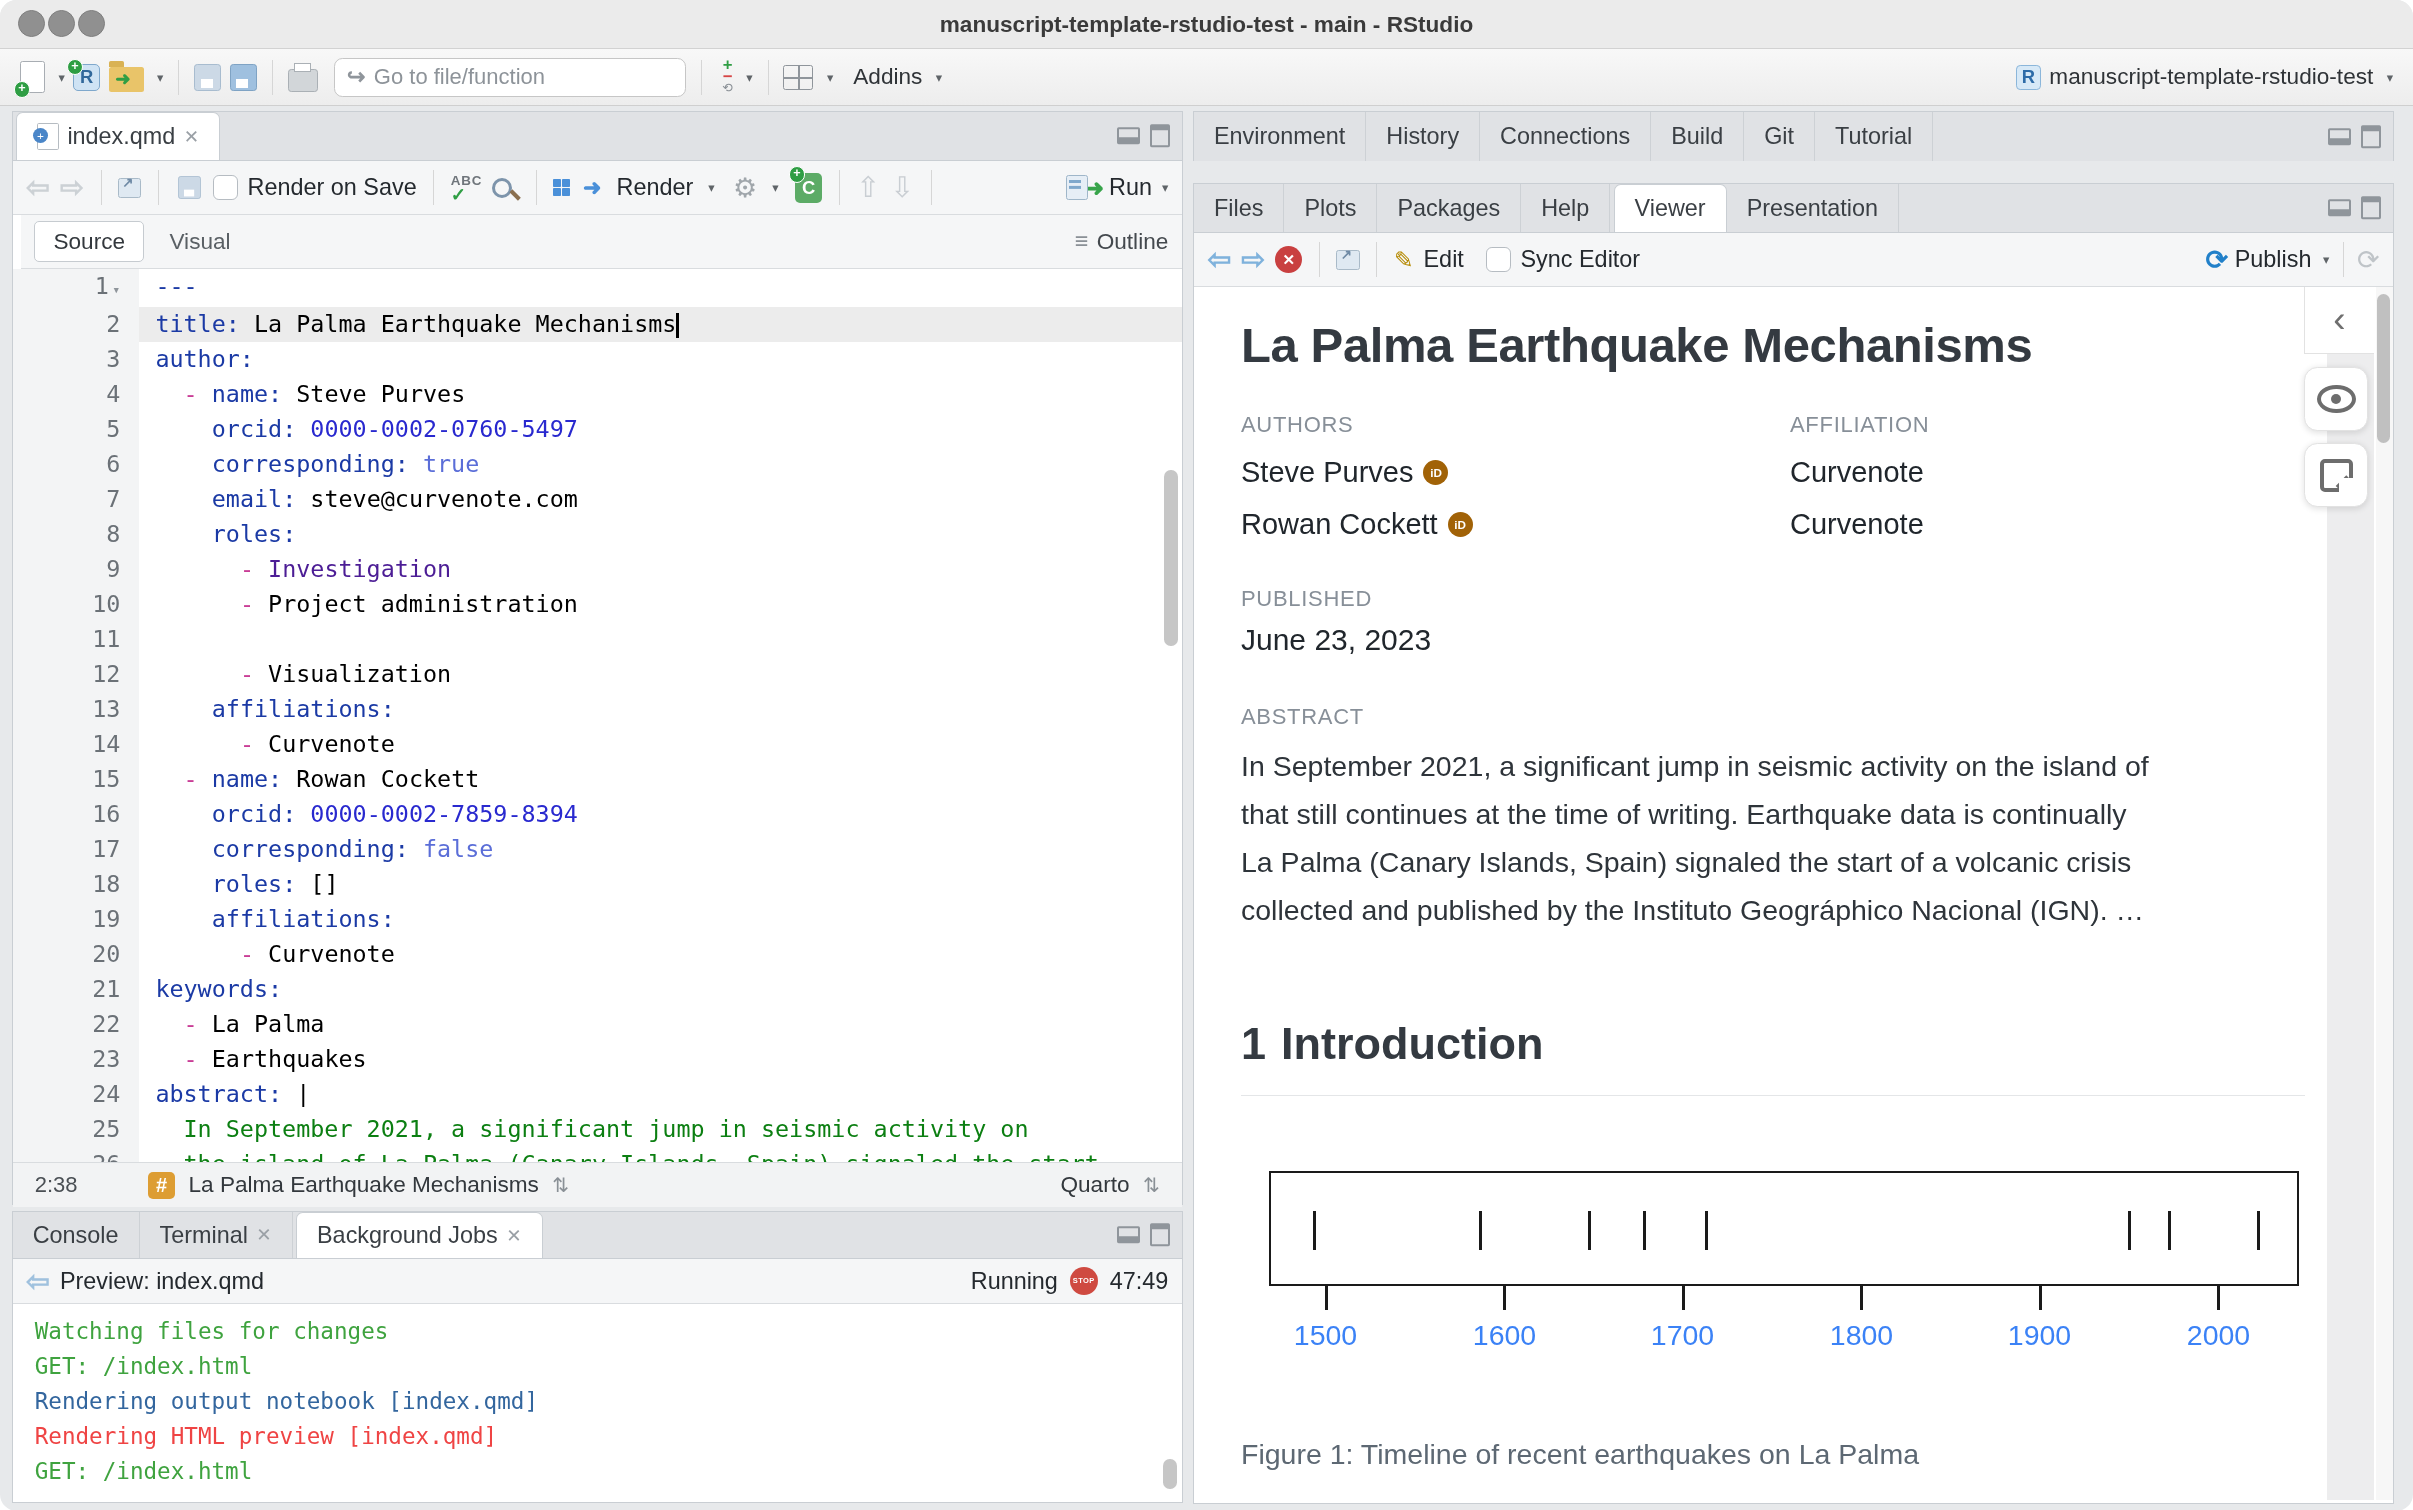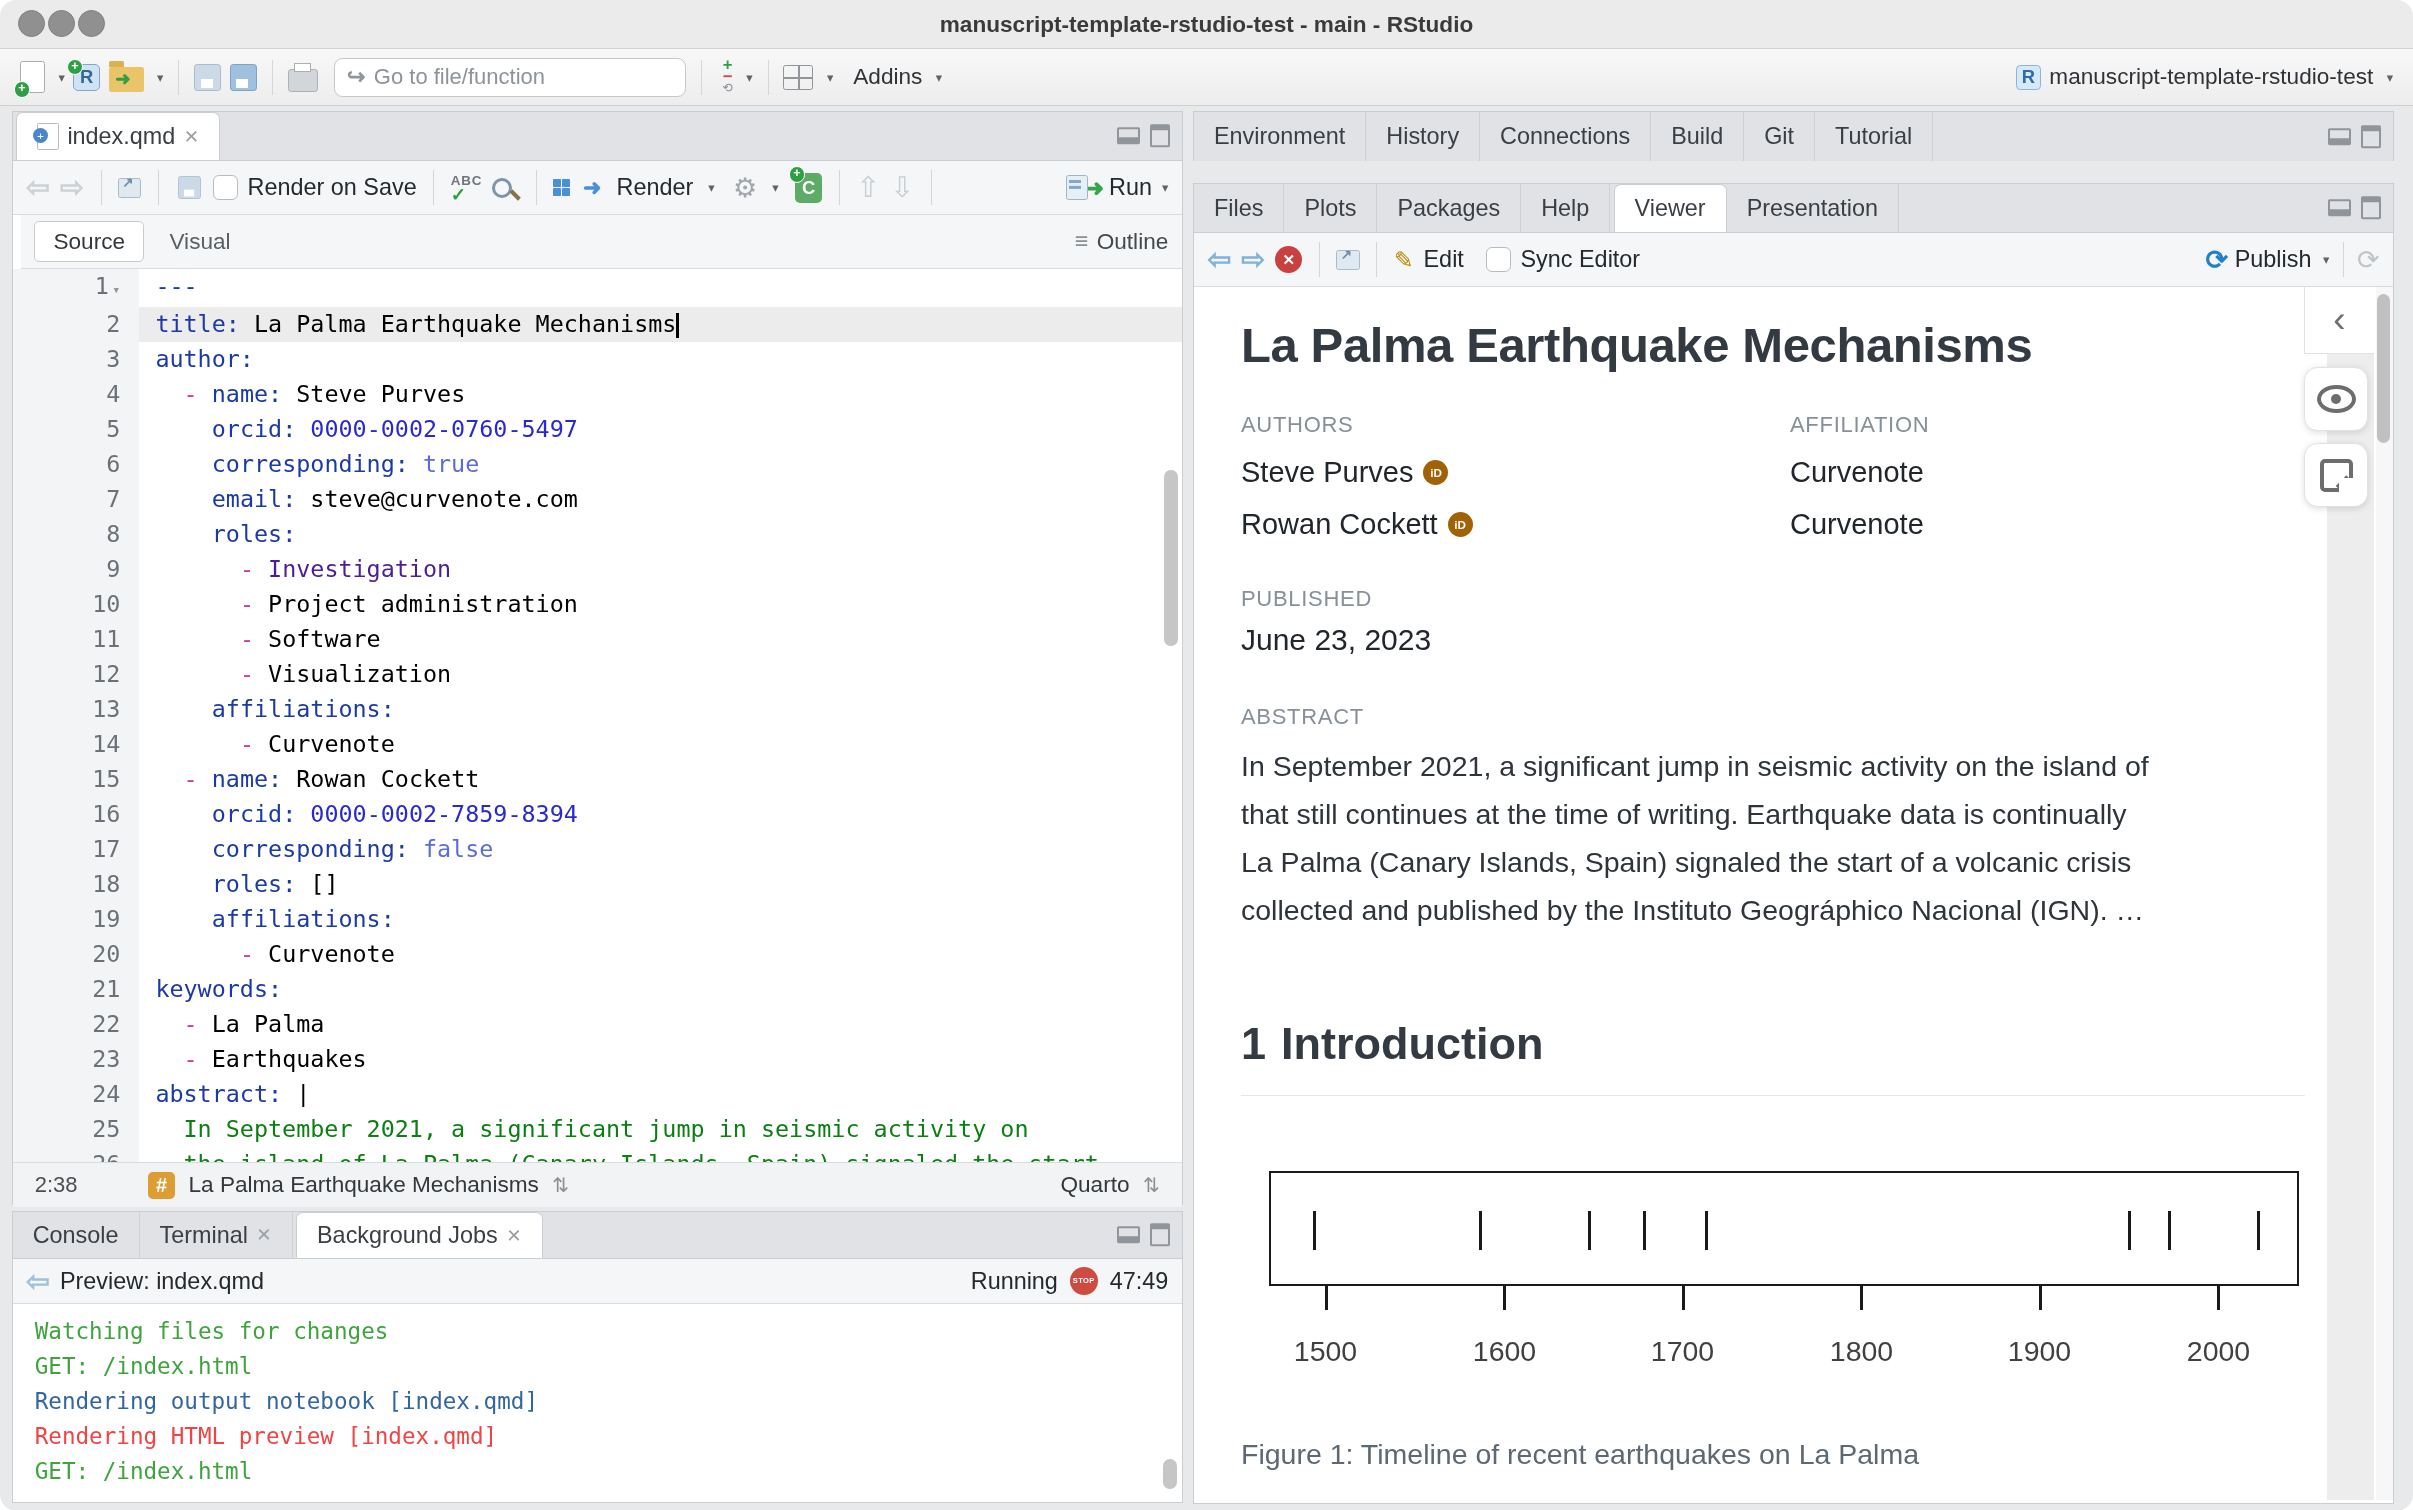--- a/index.html
+++ b/index.html
@@ -132,21 +132,21 @@
          text-align:center;line-height:25px;}
   #published-val{margin-top:11.7px;font-size:30px;color:#20262c;}
   #abstract-text{margin-top:11.7px;font-size:28.5px;line-height:48px;color:#2e343a;}
   #section-h{margin-top:84px;font-size:45px;font-weight:bold;color:#343a41;}
   #section-h .num{margin-right:15px;}
   #art-hr{margin-top:25px;border:none;border-top:1.7px solid #e4e6e8;width:100%;}
   #figure{position:relative;margin-top:75px;height:218px;}
   #fig-box{position:absolute;left:28px;top:0;width:1030px;height:115px;border:2.5px solid #1a1a1a;}
   .rug{position:absolute;top:38px;width:2.5px;height:39px;background:#1a1a1a;}
   .axtick{position:absolute;top:115px;width:2.5px;height:23.4px;background:#1a1a1a;}
-  .axlabel{position:absolute;top:164px;width:117px;text-align:center;font-size:28.5px;color:#404040;}
+  .axlabel{position:absolute;top:148px;width:117px;text-align:center;font-size:28.5px;color:#3b82f6;}
   #fig-caption{margin-top:49px;font-size:28.5px;color:#5d6873;}
 
   
   #toc-strip{position:absolute;top:67px;bottom:0;background:#ededee;}
   #toc-btn{position:absolute;top:0;height:67px;background:#fff;border-left:0.8px solid #e2e2e2;border-bottom:0.8px solid #e2e2e2;
            display:flex;align-items:center;justify-content:center;font-size:37px;color:#6f6f6f;}
   .float-btn{position:absolute;width:64px;height:64px;background:#fff;border:0.8px solid #e2e2e2;border-radius:13.4px;
              box-shadow:0 1.7px 6.7px rgba(0,0,0,0.12);display:flex;align-items:center;justify-content:center;}
   .eye-outer{position:relative;width:39px;height:28.5px;border:4.2px solid #6d6d6d;border-radius:50%;}
   .eye-dot{position:absolute;left:50%;top:50%;transform:translate(-50%,-50%);width:10px;height:10px;border-radius:50%;background:#6d6d6d;}
@@ -304,21 +304,20 @@
         <div class="crow">
           <span class="cnum">9</span>
           <span class="ccode"><span style="color: rgb(0, 0, 0);">      </span><span style="color: rgb(201, 61, 150);">- </span><span style="color: #4c1d95; margin-top: 44px;">Investigation</span></span>
         </div>
         <div class="crow">
           <span class="cnum">10</span>
           <span class="ccode"><span style="color: rgb(0, 0, 0);">      </span><span style="color: rgb(201, 61, 150);">- </span><span style="color: rgb(0, 0, 0);">Project administration</span></span>
         </div>
         <div class="crow">
           <span class="cnum">11</span>
-          <span class="ccode"><span style="color: rgb(0, 0, 0);">      </span><span style="color: rgb(201, 61, 150);">- </span><span style="color: rgb(0, 0, 0);">Software</span></span>
         </div>
         <div class="crow">
           <span class="cnum">12</span>
           <span class="ccode"><span style="color: rgb(0, 0, 0);">      </span><span style="color: rgb(201, 61, 150);">- </span><span style="color: rgb(0, 0, 0);">Visualization</span></span>
         </div>
         <div class="crow">
           <span class="cnum">13</span>
           <span class="ccode"><span style="color: rgb(0, 0, 0);">    </span><span style="color: rgb(27, 58, 165);">affiliations:</span></span>
         </div>
         <div class="crow">

